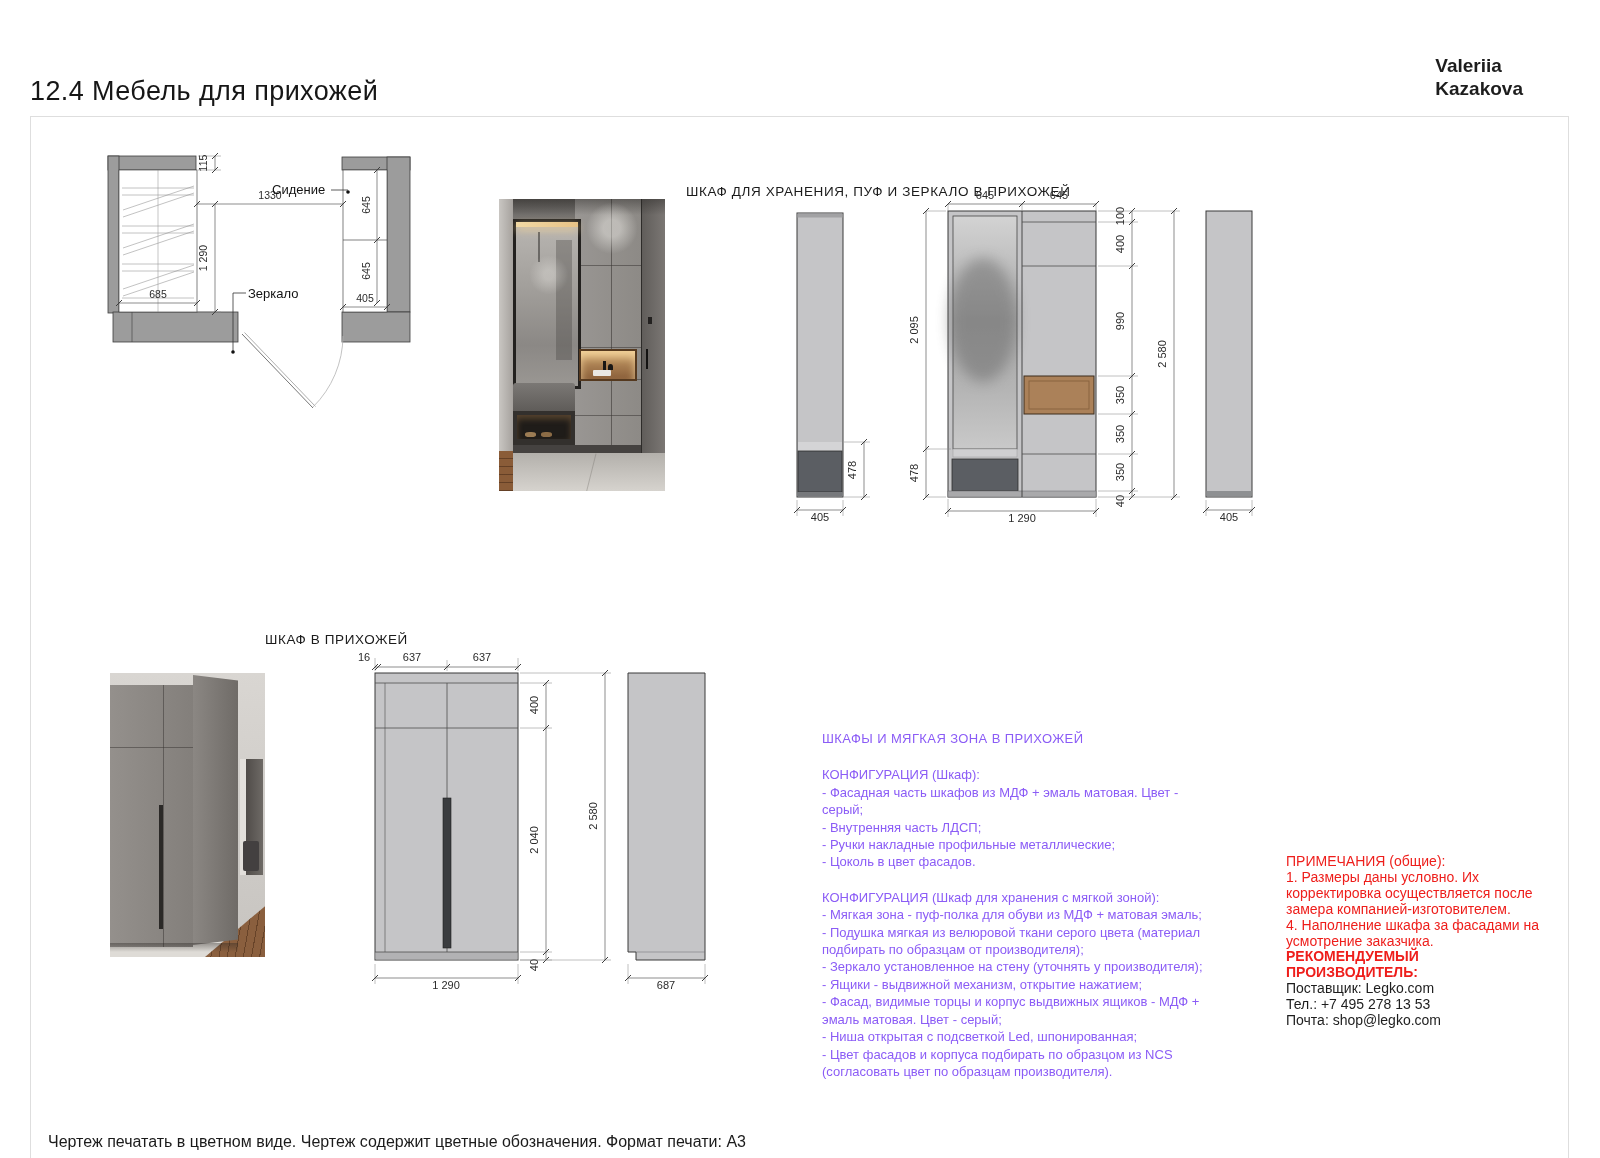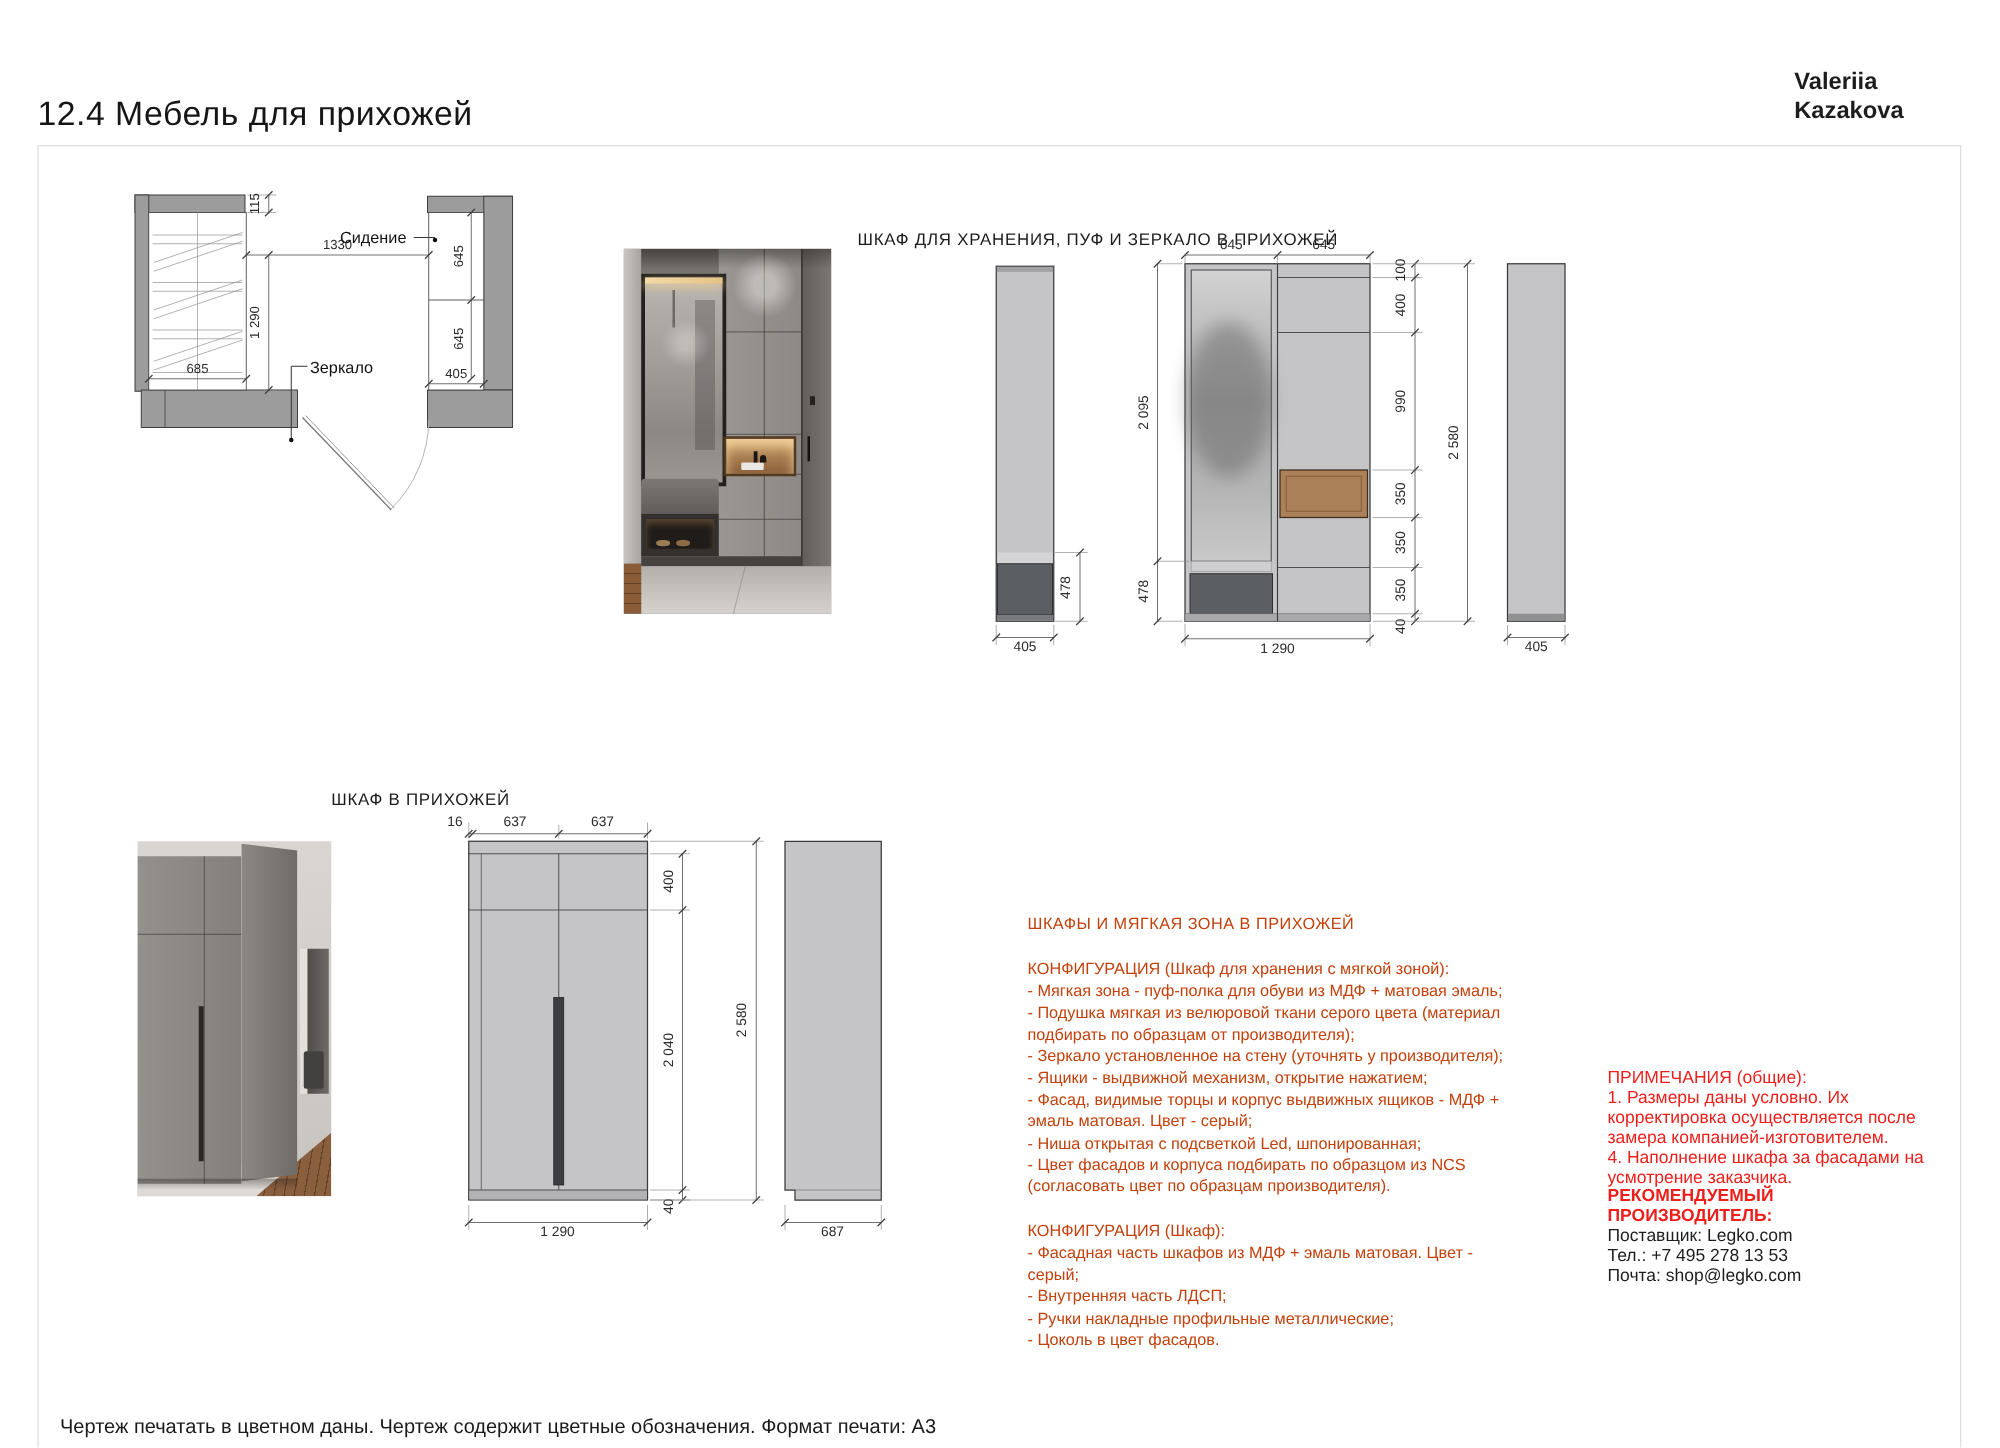--- a/index.html
+++ b/index.html
@@ -14,21 +14,21 @@
   #wardrobe-title{left:265px;top:600px;}
   svg{position:absolute;overflow:visible;}
   svg text{font-family:"Liberation Sans",sans-serif;fill:#2b2b2b;}
   .dim{font-size:10.5px;text-anchor:middle;}
   .dim2{font-size:11px;text-anchor:middle;}
   .lbl{font-size:13px;fill:#121212;}
   .dimline{stroke:#5c5c5c;stroke-width:.7;fill:none;}
   .ext{stroke:#8c8c8c;stroke-width:.55;fill:none;}
   .seam{stroke:#4f4f4f;stroke-width:.8;}
   
-  #specs{left:822px;top:698px;width:400px;font-size:13px;line-height:17.4px;color:#c2410c;}
+  #specs{left:822px;top:698px;width:400px;font-size:13px;line-height:17.4px;color:#8b5cf6;}
   #specs .spec-head{margin:0 0 19px 0;letter-spacing:.4px;}
   #specs .cfg-title{margin:0;}
   #specs .blk{margin-bottom:18px;}
   
   #notes{left:1286px;top:822px;width:276px;font-size:14px;line-height:15.9px;color:#ee1e1b;}
   #notes .nt{margin:0;}
   #notes .rec{width:190px;font-weight:bold;}
   #notes .black{color:#1d1d1d;}
   #footer{left:48px;top:1101px;font-size:16px;color:#1b1b1b;}
   
@@ -375,41 +375,41 @@
     <line class="dimline" x1="278" y1="348" x2="355" y2="348"></line>
     <use href="#tkC" x="278" y="348"></use>
       <use href="#tkC" x="355" y="348"></use>
     <text class="dim2" x="316" y="359">687</text>
   </g>
 </svg>
 
 <div class="abs" id="specs">
   <div class="spec-head">ШКАФЫ И МЯГКАЯ ЗОНА В ПРИХОЖЕЙ</div>
   <div class="blk">
+    <div class="cfg-title">КОНФИГУРАЦИЯ (Шкаф):</div>
+    <div>- Фасадная часть шкафов из МДФ + эмаль матовая. Цвет - серый;</div>
+    <div>-  Внутренняя часть ЛДСП;</div>
+    <div>- Ручки накладные профильные металлические;</div>
+    <div>- Цоколь в цвет фасадов.</div>
+  </div>
+  <div class="blk">
     <div class="cfg-title">КОНФИГУРАЦИЯ (Шкаф для хранения с мягкой зоной):</div>
     <div>- Мягкая зона - пуф-полка для обуви из МДФ + матовая эмаль;</div>
     <div>- Подушка мягкая из велюровой ткани серого цвета (материал подбирать по образцам от производителя);</div>
     <div>- Зеркало установленное на стену (уточнять у производителя);</div>
     <div> - Ящики - выдвижной механизм, открытие нажатием;</div>
     <div>- Фасад, видимые торцы и корпус выдвижных ящиков - МДФ + эмаль матовая. Цвет - серый;</div>
     <div>- Ниша открытая с подсветкой Led, шпонированная;</div>
     <div>- Цвет фасадов и корпуса подбирать по образцом из NCS (согласовать цвет по образцам производителя).</div>
-  </div>
-  <div class="blk">
-    <div class="cfg-title">КОНФИГУРАЦИЯ (Шкаф):</div>
-    <div>- Фасадная часть шкафов из МДФ + эмаль матовая. Цвет - серый;</div>
-    <div>-  Внутренняя часть ЛДСП;</div>
-    <div>- Ручки накладные профильные металлические;</div>
-    <div>- Цоколь в цвет фасадов.</div>
   </div>
 </div>
 
 <div class="abs" id="notes">
   <div class="nt">ПРИМЕЧАНИЯ (общие):</div>
   <div class="nt">1. Размеры даны условно. Их корректировка осуществляется после замера компанией-изготовителем.</div>
   <div class="nt">4. Наполнение шкафа за фасадами на усмотрение заказчика.</div>
   <div class="nt rec">РЕКОМЕНДУЕМЫЙ ПРОИЗВОДИТЕЛЬ:</div>
   <div class="nt black">Поставщик: Legko.com</div>
   <div class="nt black">Тел.: +7 495 278 13 53</div>
   <div class="nt black">Почта: shop@legko.com</div>
 </div>
 
-<div class="abs" id="footer">Чертеж печатать в цветном даны. Чертеж содержит цветные обозначения. Формат печати: А3</div>
+<div class="abs" id="footer">Чертеж печатать в цветном виде. Чертеж содержит цветные обозначения. Формат печати: А3</div>
 
 </body></html>

